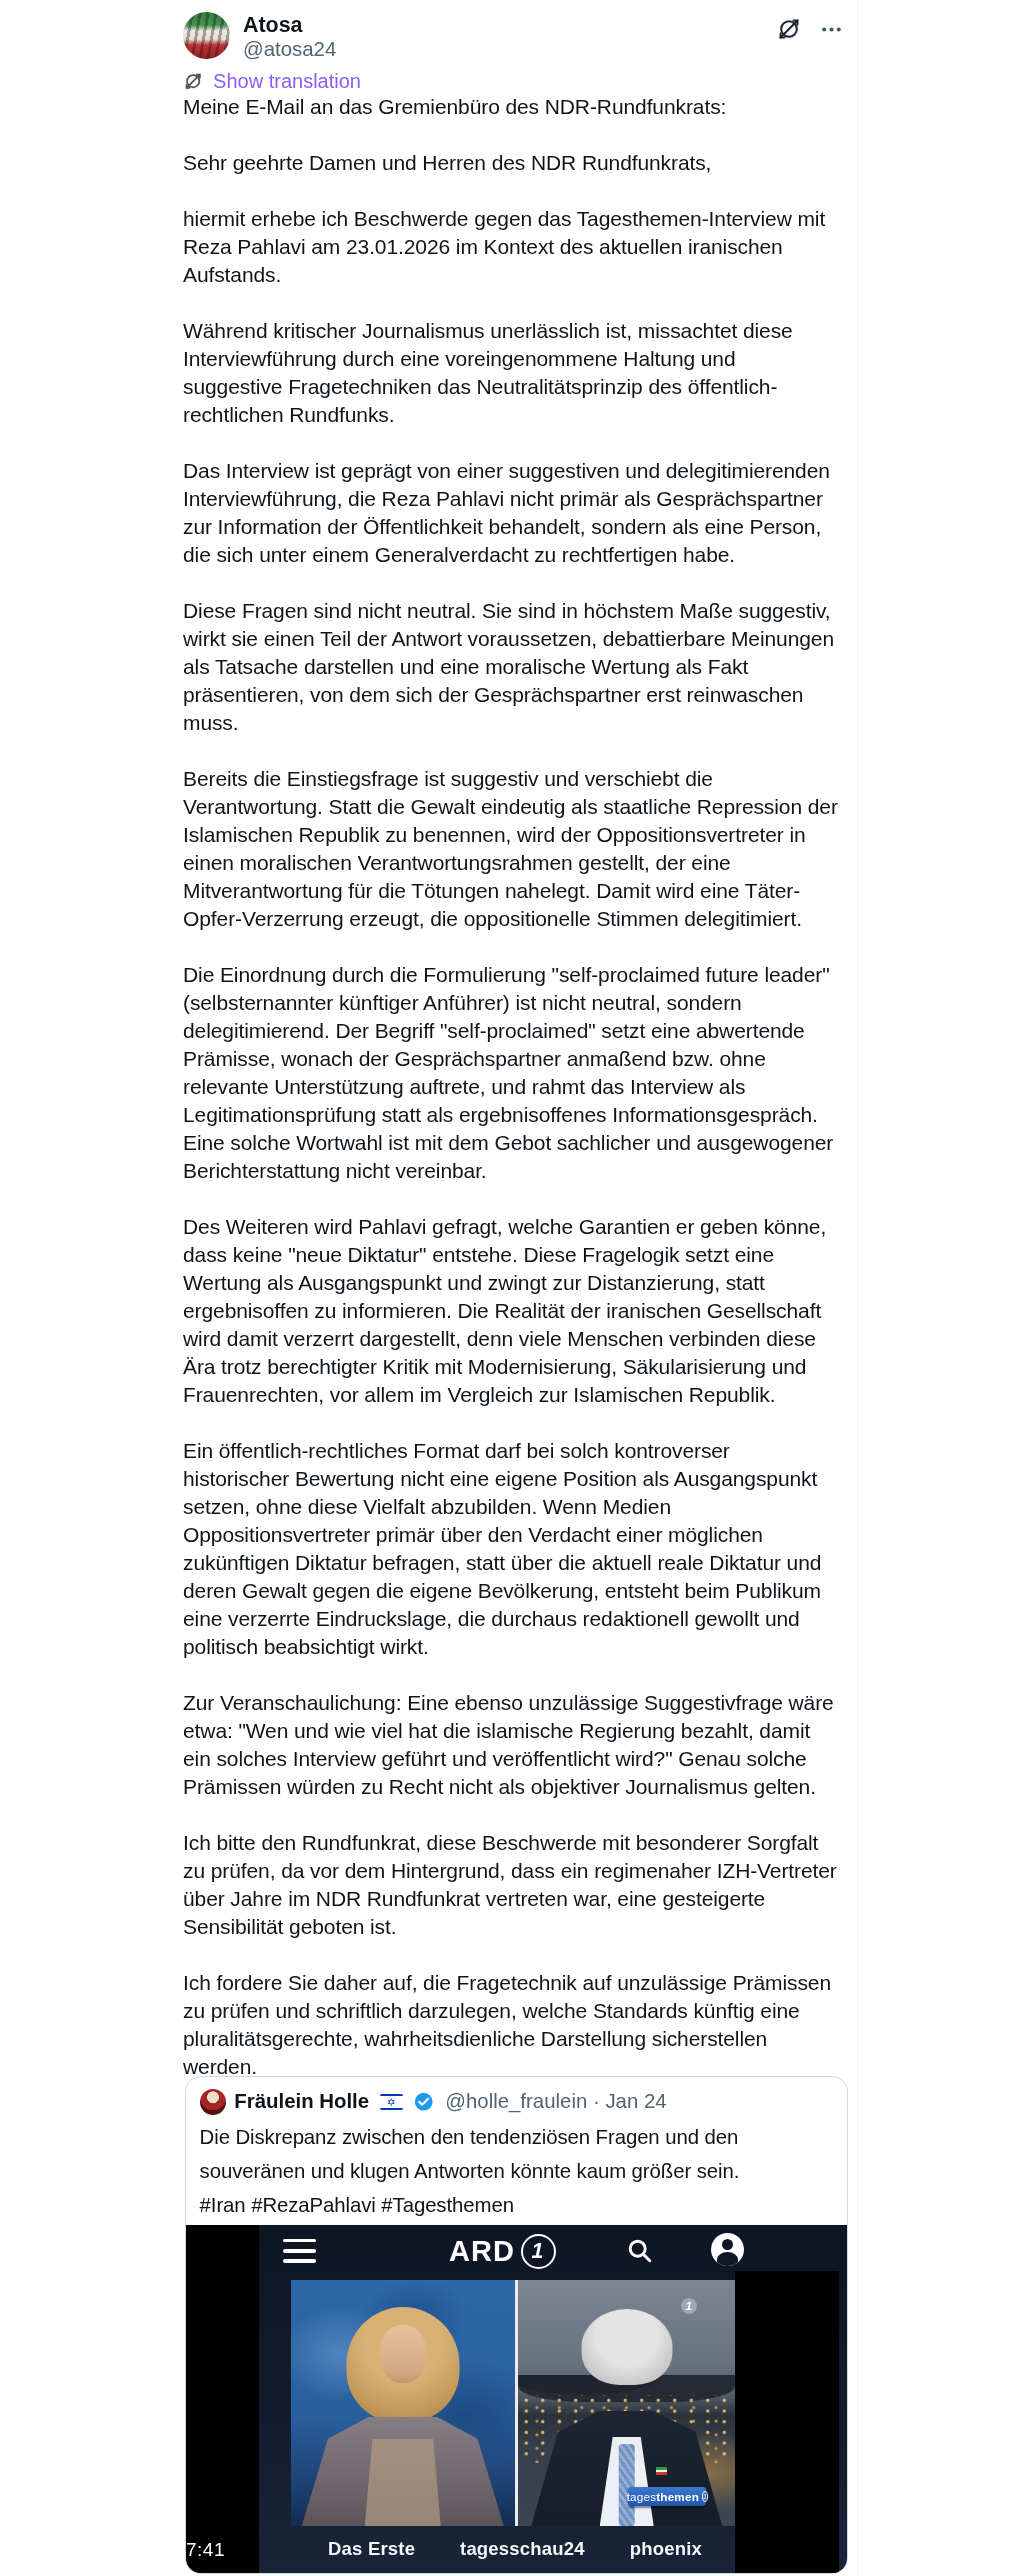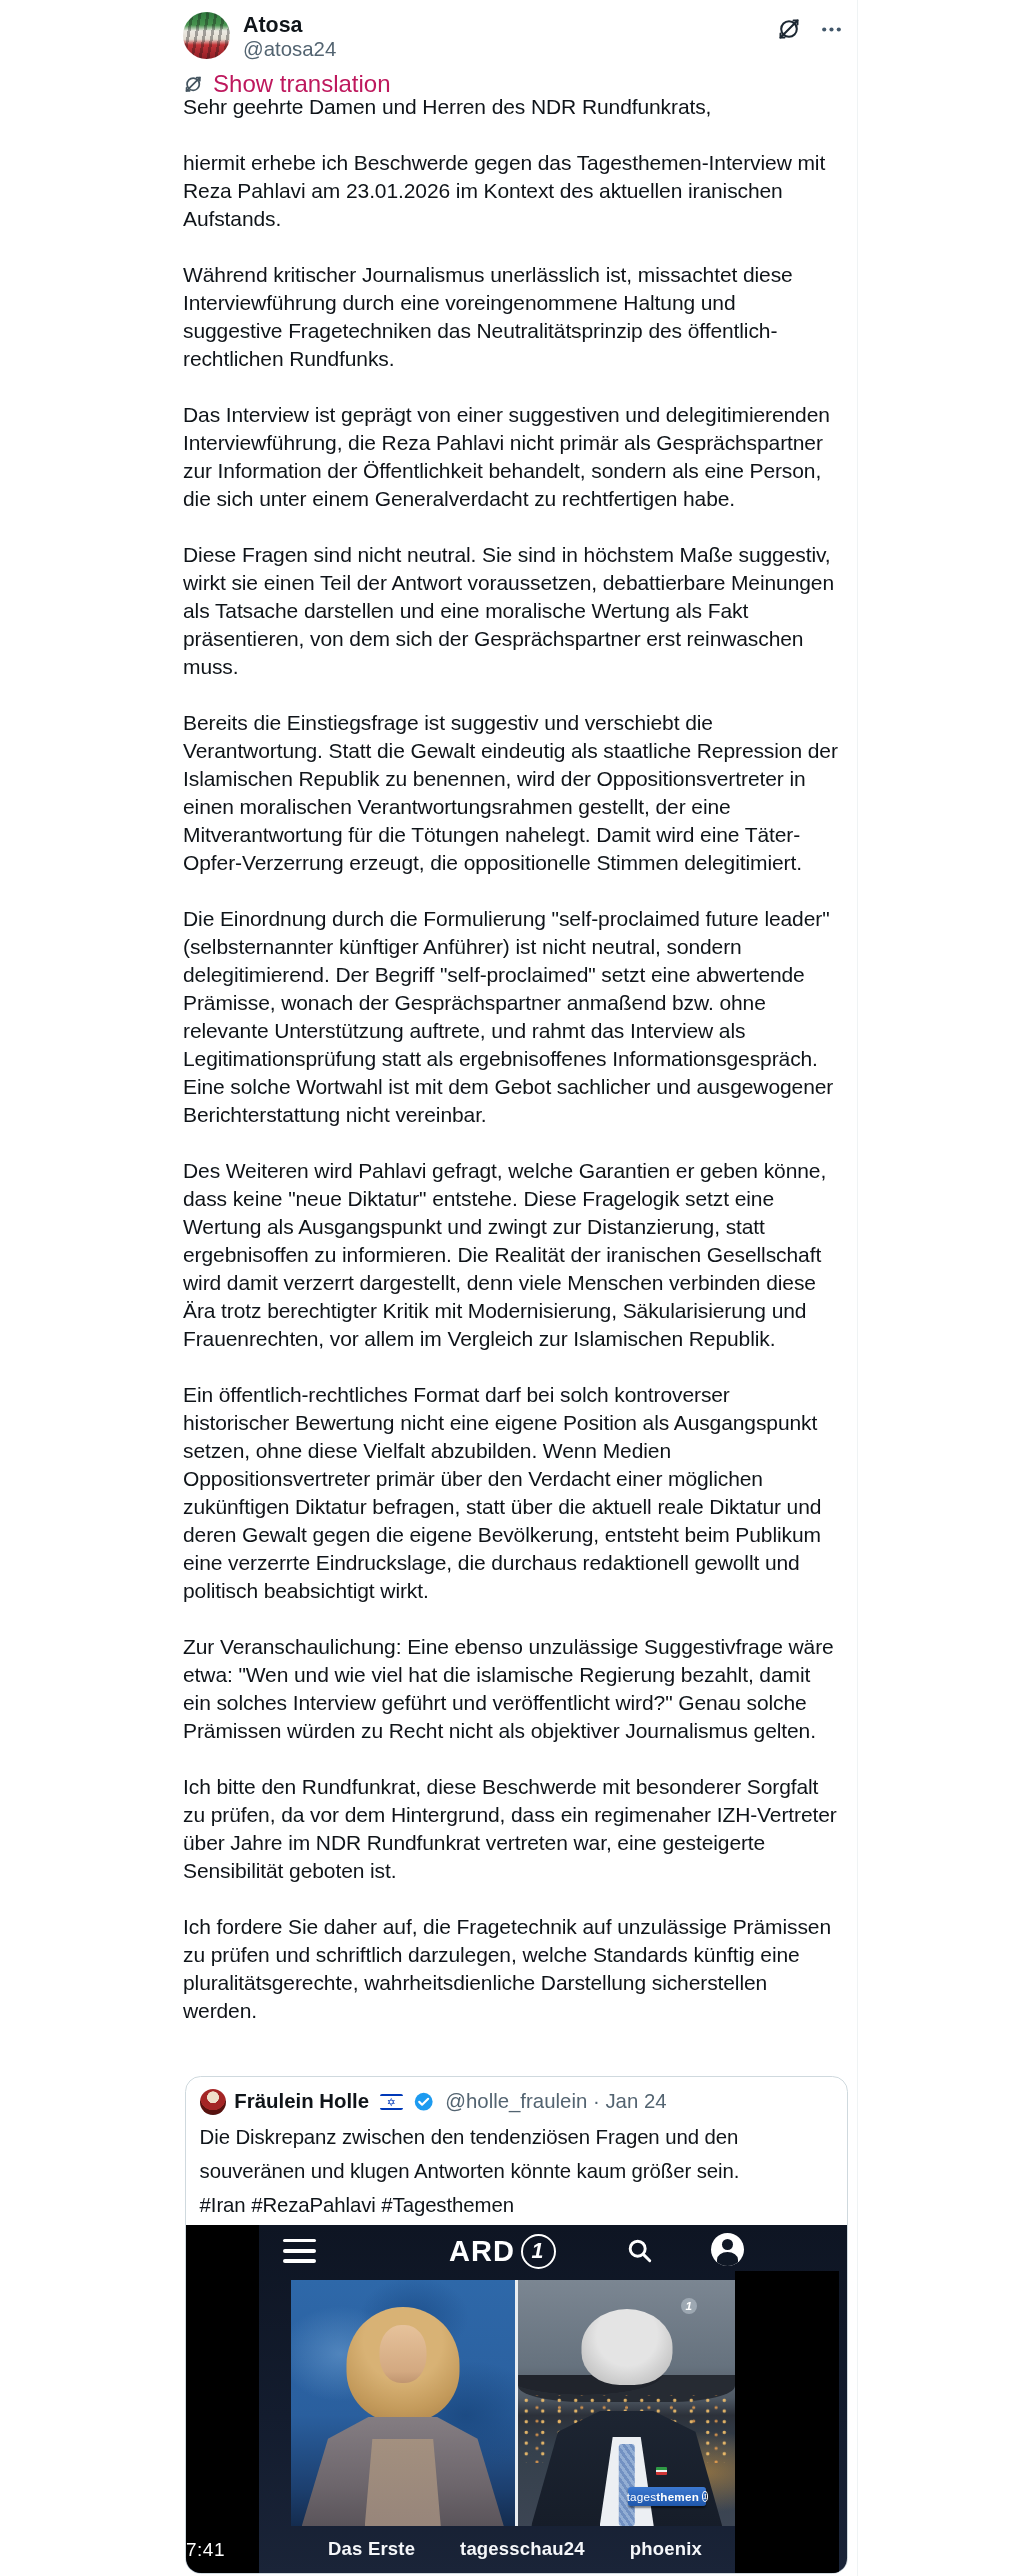--- a/index.html
+++ b/index.html
@@ -20,21 +20,21 @@
       repeating-linear-gradient(100deg, rgba(20,20,20,.35) 0 2.9px, rgba(255,255,255,0) 2.9px 7.8px),
       linear-gradient(180deg,#2f7a3f 0%,#47934f 28%,#ece9e2 40%,#e3ddd2 58%,#c23438 70%,#8f1f26 100%);
   }
   .author-block { position:absolute; left:243px; top:13.6px; }
   .author-name { font-size:21.4px; font-weight:bold; line-height:23px; color:#0f1419; }
   .author-handle { font-size:20.4px; line-height:23px; color:#536471; margin-top:1.9px; }
   .top-actions { position:absolute; right:11.7px; top:15.6px; display:flex; align-items:center; gap:15.6px; }
   .icon-btn { width:27px; height:27px; display:flex; align-items:center; justify-content:center; cursor:pointer; }
   
   .show-translation { position:absolute; left:183px; top:70px; display:flex; align-items:center; gap:9.7px; }
-  .show-translation .label { color:#be185d; font-size:24px; }
+  .show-translation .label { color:#8b5cf6; font-size:20px; }
   
   .tweet-body { position:absolute; left:183px; top:93px; width:657px; }
   .tweet-body p {
     font-size:21px; line-height:28px; letter-spacing:-0.1px;
     color:#0f1419; margin-bottom:28px;
   }
   
   .quote-card {
     position:absolute; left:185px; top:2076px; width:663px; height:498px;
     border:1px solid #cfd9de; border-radius:15.6px; overflow:hidden; background:#fff;
@@ -182,20 +182,21 @@
           <circle cx="12" cy="12" r="7.2"></circle>
           <path d="M4.2 19.8 L19.8 4.2"></path>
           <path d="M16.2 4.2 h3.6 v3.6"></path>
           <path d="M7.8 19.8 H4.2 v-3.6"></path>
         </svg>
       </span>
       <span class="label">Show translation</span>
     </div>
 
     <div class="tweet-body">
+        <p>Meine E-Mail an das Gremienbüro des NDR-Rundfunkrats:</p>
         <p>Sehr geehrte Damen und Herren des NDR Rundfunkrats,</p>
         <p>hiermit erhebe ich Beschwerde gegen das Tagesthemen-Interview mit Reza Pahlavi am 23.01.2026 im Kontext des aktuellen iranischen Aufstands.</p>
         <p>Während kritischer Journalismus unerlässlich ist, missachtet diese Interviewführung durch eine voreingenommene Haltung und suggestive Fragetechniken das Neutralitätsprinzip des öffentlich-rechtlichen Rundfunks.</p>
         <p>Das Interview ist geprägt von einer suggestiven und delegitimierenden Interviewführung, die Reza Pahlavi nicht primär als Gesprächspartner zur Information der Öffentlichkeit behandelt, sondern als eine Person, die sich unter einem Generalverdacht zu rechtfertigen habe.</p>
         <p>Diese Fragen sind nicht neutral. Sie sind in höchstem Maße suggestiv, wirkt sie einen Teil der Antwort voraussetzen, debattierbare Meinungen als Tatsache darstellen und eine moralische Wertung als Fakt präsentieren, von dem sich der Gesprächspartner erst reinwaschen muss.</p>
         <p>Bereits die Einstiegsfrage ist suggestiv und verschiebt die Verantwortung. Statt die Gewalt eindeutig als staatliche Repression der Islamischen Republik zu benennen, wird der Oppositionsvertreter in einen moralischen Verantwortungsrahmen gestellt, der eine Mitverantwortung für die Tötungen nahelegt. Damit wird eine Täter-Opfer-Verzerrung erzeugt, die oppositionelle Stimmen delegitimiert.</p>
         <p>Die Einordnung durch die Formulierung "self-proclaimed future leader" (selbsternannter künftiger Anführer) ist nicht neutral, sondern delegitimierend. Der Begriff "self-proclaimed" setzt eine abwertende Prämisse, wonach der Gesprächspartner anmaßend bzw. ohne relevante Unterstützung auftrete, und rahmt das Interview als Legitimationsprüfung statt als ergebnisoffenes Informationsgespräch. Eine solche Wortwahl ist mit dem Gebot sachlicher und ausgewogener Berichterstattung nicht vereinbar.</p>
         <p>Des Weiteren wird Pahlavi gefragt, welche Garantien er geben könne, dass keine "neue Diktatur" entstehe. Diese Fragelogik setzt eine Wertung als Ausgangspunkt und zwingt zur Distanzierung, statt ergebnisoffen zu informieren. Die Realität der iranischen Gesellschaft wird damit verzerrt dargestellt, denn viele Menschen verbinden diese Ära trotz berechtigter Kritik mit Modernisierung, Säkularisierung und Frauenrechten, vor allem im Vergleich zur Islamischen Republik.</p>
         <p>Ein öffentlich-rechtliches Format darf bei solch kontroverser historischer Bewertung nicht eine eigene Position als Ausgangspunkt setzen, ohne diese Vielfalt abzubilden. Wenn Medien Oppositionsvertreter primär über den Verdacht einer möglichen zukünftigen Diktatur befragen, statt über die aktuell reale Diktatur und deren Gewalt gegen die eigene Bevölkerung, entsteht beim Publikum eine verzerrte Eindruckslage, die durchaus redaktionell gewollt und politisch beabsichtigt wirkt.</p>
         <p>Zur Veranschaulichung: Eine ebenso unzulässige Suggestivfrage wäre etwa: "Wen und wie viel hat die islamische Regierung bezahlt, damit ein solches Interview geführt und veröffentlicht wird?" Genau solche Prämissen würden zu Recht nicht als objektiver Journalismus gelten.</p>

